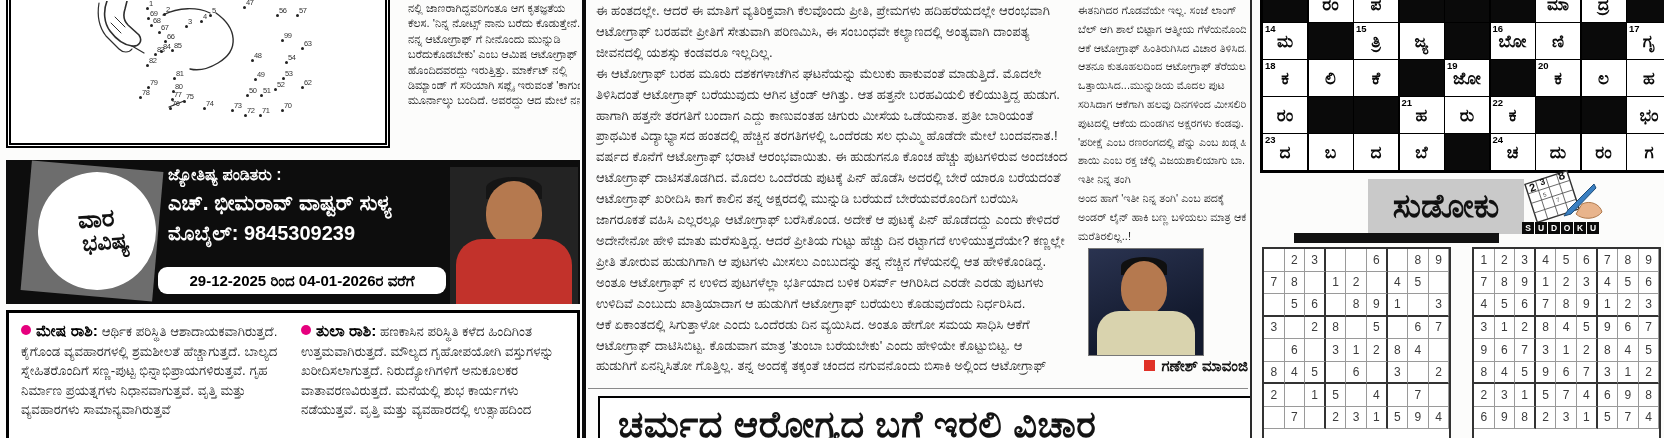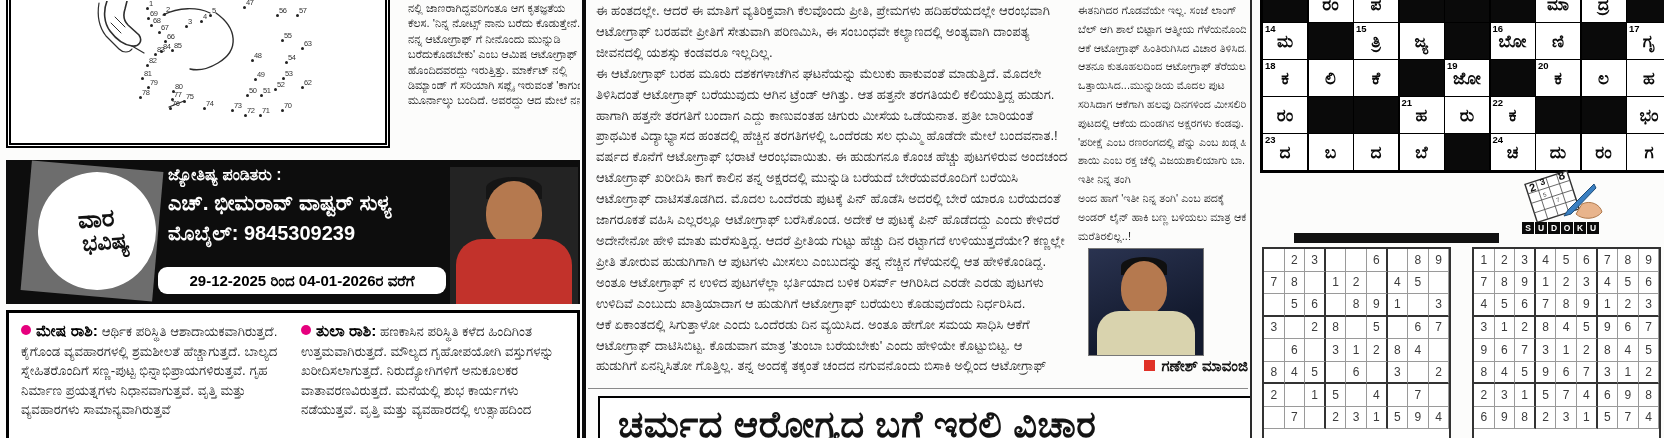--- a/index.html
+++ b/index.html
@@ -177,32 +177,32 @@
         <div class="dot" style="left: 149px; top: 49px;">
           <span class="dot-num">84</span>
         </div>
         <div class="dot" style="left: 160px; top: 48px;">
           <span class="dot-num">85</span>
         </div>
         <div class="dot" style="left: 240px; top: 43px; margin-top: 15px;">
           <span class="dot-num">48</span>
         </div>
         <div class="dot" style="left: 270px; top: 38px;">
-          <span class="dot-num">55</span>
+          <span class="dot-num">99</span>
         </div>
         <div class="dot" style="left: 290px; top: 46px;">
           <span class="dot-num">63</span>
         </div>
         <div class="dot" style="left: 274px; top: 60px;">
           <span class="dot-num">54</span>
         </div>
         <div class="dot" style="left: 135px; top: 63px;">
           <span class="dot-num">82</span>
         </div>
-        <div class="dot" style="left: 130px; top: 76px;">
+        <div class="dot" style="left: 162px; top: 76px;">
           <span class="dot-num">81</span>
         </div>
         <div class="dot" style="left: 243px; top: 77px;">
           <span class="dot-num">49</span>
         </div>
         <div class="dot" style="left: 271px; top: 76px;">
           <span class="dot-num">53</span>
         </div>
         <div class="dot" style="left: 290px; top: 85px;">
           <span class="dot-num">62</span>
@@ -300,26 +300,26 @@
         <span>ಹಣಕಾಸಿನ ಪರಿಸ್ಥಿತಿ ಕಳೆದ ಹಿಂದಿಗಿಂತ ಉತ್ತಮವಾಗಿರುತ್ತದೆ. ಮೌಲ್ಯದ ಗೃಹೋಪಯೋಗಿ ವಸ್ತುಗಳನ್ನು ಖರೀದಿಸಲಾಗುತ್ತದೆ. ನಿರುದ್ಯೋಗಿಗಳಿಗೆ ಅನುಕೂಲಕರ ವಾತಾವರಣವಿರುತ್ತದೆ. ಮನೆಯಲ್ಲಿ ಶುಭ ಕಾರ್ಯಗಳು ನಡೆಯುತ್ತವೆ. ವೃತ್ತಿ ಮತ್ತು ವ್ಯವಹಾರದಲ್ಲಿ ಉತ್ಸಾಹದಿಂದ</span>
       </div>
     </div>
   </section>
 
   <section class="article-main">
       <div class="am-line">ಈ ಹಂತದಲ್ಲೇ. ಆದರೆ ಈ ಮಾತಿಗೆ ವ್ಯತಿರಿಕ್ತವಾಗಿ ಕೆಲವೊಂದು ಪ್ರೀತಿ, ಪ್ರೇಮಗಳು ಹದಿಹರೆಯದಲ್ಲೇ ಆರಂಭವಾಗಿ</div>
       <div class="am-line">ಆಟೋಗ್ರಾಫ್ ಬರಹವೇ ಪ್ರೀತಿಗೆ ಸೇತುವಾಗಿ ಪರಿಣಮಿಸಿ, ಈ ಸಂಬಂಧವೇ ಕಲ್ಯಾಣದಲ್ಲಿ ಅಂತ್ಯವಾಗಿ ದಾಂಪತ್ಯ</div>
       <div class="am-line">ಜೀವನದಲ್ಲಿ ಯಶಸ್ಸು ಕಂಡವರೂ ಇಲ್ಲದಿಲ್ಲ.</div>
       <div class="am-line">      ಈ ಆಟೋಗ್ರಾಫ್ ಬರಹ ಮೂರು ದಶಕಗಳಾಚೆಗಿನ ಘಟನೆಯನ್ನು ಮೆಲುಕು ಹಾಕುವಂತೆ ಮಾಡುತ್ತಿದೆ. ಮೊದಲೇ</div>
-      <div class="am-line">ತಿಳಿಸಿದಂತೆ ಆಟೋಗ್ರಾಫ್ ಬರೆಯುವುದು ಆಗಿನ ಟ್ರೆಂಡ್ ಆಗಿತ್ತು. ಆತ ಹತ್ತನೇ ತರಗತಿಯಲಿ ಕಲಿಯುತ್ತಿದ್ದ ಹುಡುಗ.</div>
+      <div class="am-line">ತಿಳಿಸಿದಂತೆ ಆಟೋಗ್ರಾಫ್ ಬರೆಯುವುದು ಆಗಿನ ಟ್ರೆಂಡ್ ಆಗಿತ್ತು. ಆತ ಹತ್ತನೇ ಬರಹವಿಯಲಿ ಕಲಿಯುತ್ತಿದ್ದ ಹುಡುಗ.</div>
       <div class="am-line">ಹಾಗಾಗಿ ಹತ್ತನೇ ತರಗತಿಗೆ ಬಂದಾಗ ಎದ್ದು ಕಾಣುವಂತಹ ಚಿಗುರು ಮೀಸೆಯ ಒಡೆಯನಾತ. ಪ್ರತೀ ಬಾರಿಯಂತೆ</div>
       <div class="am-line">ಪ್ರಾಥಮಿಕ ವಿದ್ಯಾಭ್ಯಾಸದ ಹಂತದಲ್ಲಿ ಹೆಚ್ಚಿನ ತರಗತಿಗಳಲ್ಲಿ ಒಂದೆರಡು ಸಲ ಧುಮ್ಮಿ ಹೊಡೆದೇ ಮೇಲೆ ಬಂದವನಾತ.!</div>
       <div class="am-line">ವರ್ಷದ ಕೊನೆಗೆ ಆಟೋಗ್ರಾಫ್ ಭರಾಟೆ ಆರಂಭವಾಯಿತು. ಈ ಹುಡುಗನೂ ಕೊಂಚ ಹೆಚ್ಚು ಪುಟಗಳಿರುವ ಅಂದಚಂದದ</div>
+      <div class="am-line">ಆಟೋಗ್ರಾಫ್ ದಾಟಿಸತೊಡಗಿದ. ಮೊದಲ ಒಂದೆರಡು ಪುಟಕ್ಕೆ ಪಿನ್ ಹೊಡೆಸಿ ಅದರಲ್ಲಿ ಬೇರೆ ಯಾರೂ ಬರೆಯದಂತೆ</div>
       <div class="am-line">ಆಟೋಗ್ರಾಫ್ ಖರೀದಿಸಿ ಕಾಗೆ ಕಾಲಿನ ತನ್ನ ಅಕ್ಷರದಲ್ಲಿ ಮುನ್ನುಡಿ ಬರೆಯದೆ ಬೇರೆಯವರೊಂದಿಗೆ ಬರೆಯಿಸಿ</div>
-      <div class="am-line">ಆಟೋಗ್ರಾಫ್ ದಾಟಿಸತೊಡಗಿದ. ಮೊದಲ ಒಂದೆರಡು ಪುಟಕ್ಕೆ ಪಿನ್ ಹೊಡೆಸಿ ಅದರಲ್ಲಿ ಬೇರೆ ಯಾರೂ ಬರೆಯದಂತೆ</div>
       <div class="am-line">ಜಾಗರೂಕತೆ ವಹಿಸಿ ಎಲ್ಲರಲ್ಲೂ ಆಟೋಗ್ರಾಫ್ ಬರೆಸಿಕೊಂಡ. ಅದೇಕೆ ಆ ಪುಟಕ್ಕೆ ಪಿನ್ ಹೊಡೆದದ್ದು ಎಂದು ಕೇಳಿದರೆ</div>
       <div class="am-line">ಅದೇನೇನೋ ಹೇಳಿ ಮಾತು ಮರೆಸುತ್ತಿದ್ದ. ಆದರೆ ಪ್ರೀತಿಯ ಗುಟ್ಟು ಹೆಚ್ಚು ದಿನ ರಟ್ಟಾಗದೆ ಉಳಿಯುತ್ತದೆಯೇ? ಕಣ್ಣಲ್ಲೇ</div>
       <div class="am-line">ಪ್ರೀತಿ ತೋರುವ ಹುಡುಗಿಗಾಗಿ ಆ ಪುಟಗಳು ಮೀಸಲು ಎಂಬುದನ್ನು ತನ್ನ ನೆಚ್ಚಿನ ಗೆಳೆಯನಲ್ಲಿ ಆತ ಹೇಳಿಕೊಂಡಿದ್ದ.</div>
       <div class="am-line">ಅಂತೂ ಆಟೋಗ್ರಾಫ್ ನ ಉಳಿದ ಪುಟಗಳೆಲ್ಲಾ ಭರ್ತಿಯಾದ ಬಳಿಕ ರಿಸರ್ವ್ ಆಗಿರಿಸಿದ ಎರಡೇ ಎರಡು ಪುಟಗಳು</div>
       <div class="am-line">ಉಳಿದಿವೆ ಎಂಬುದು ಖಾತ್ರಿಯಾದಾಗ ಆ ಹುಡುಗಿಗೆ ಆಟೋಗ್ರಾಫ್ ಬರೆಯಲು ಕೊಡುವುದೆಂದು ನಿರ್ಧರಿಸಿದ.</div>
       <div class="am-line">ಆಕೆ ಏಕಾಂತದಲ್ಲಿ ಸಿಗುತ್ತಾಳೋ ಎಂದು ಒಂದೆರಡು ದಿನ ವ್ಯಯಿಸಿದ. ಅಂತೂ ಹೇಗೋ ಸಮಯ ಸಾಧಿಸಿ ಆಕೆಗೆ</div>
       <div class="am-line">ಆಟೋಗ್ರಾಫ್ ದಾಟಿಸಿಬಿಟ್ಟ. ಕೊಡುವಾಗ ಮಾತ್ರ 'ತುಂಬಾ ಬರೆಯಬೇಕು' ಎಂದು ಹೇಳಿಯೇ ಕೊಟ್ಟುಬಿಟ್ಟ. ಆ</div>
       <div class="am-line">ಹುಡುಗಿಗೆ ಏನನ್ನಿಸಿತೋ ಗೊತ್ತಿಲ್ಲ. ತನ್ನ ಅಂದಕ್ಕೆ ತಕ್ಕಂತೆ ಚಂದದ ನಗುವನೊಂದು ಬಿಸಾಕಿ ಅಲ್ಲಿಂದ ಆಟೋಗ್ರಾಫ್</div>
     </section>
   <section class="article-side">
@@ -463,20 +463,21 @@
         <span class="cw-letter">ದು</span>
       </div>
       <div class="cw-cell">
         <span class="cw-letter">ರಂ</span>
       </div>
       <div class="cw-cell">
         <span class="cw-letter">ಗ</span>
       </div>
     </section>
 
+  <div class="sudoku-title-box">ಸುಡೋಕು</div>
   <div class="sudoku-underline"></div>
   <svg class="sudoku-icon" viewBox="0 0 82 52">
     <g transform="rotate(-18 30 26)">
       <rect x="6" y="6" width="44" height="40" fill="#fff" stroke="#333" stroke-width="1.4"></rect>
       <path d="M17,6 V46 M28,6 V46 M39,6 V46 M6,16 H50 M6,26 H50 M6,36 H50" stroke="#555" stroke-width="0.8"></path>
       <text x="9" y="15" font-size="11" font-weight="bold" fill="#111">2</text>
       <text x="21" y="12" font-size="9" font-weight="bold" fill="#111">3</text>
       <text x="40" y="13" font-size="12" font-weight="bold" fill="#111">8</text>
       <text x="20" y="24" font-size="6" fill="#444">5</text>
       <text x="31" y="33" font-size="6" fill="#444">7</text>

